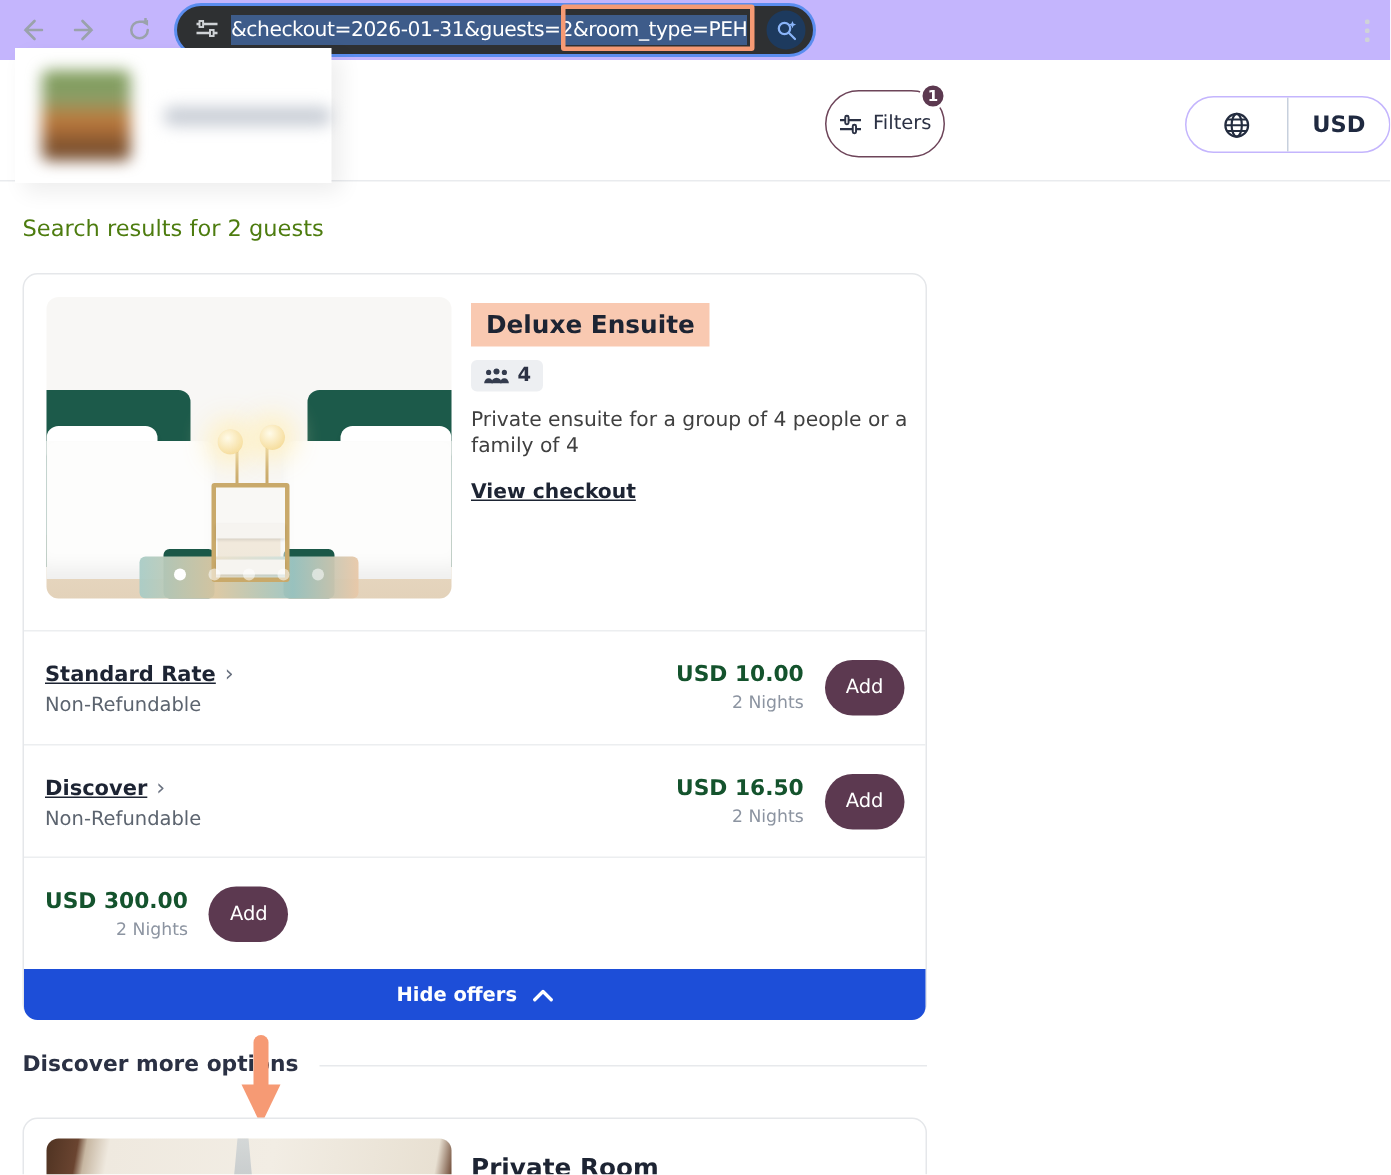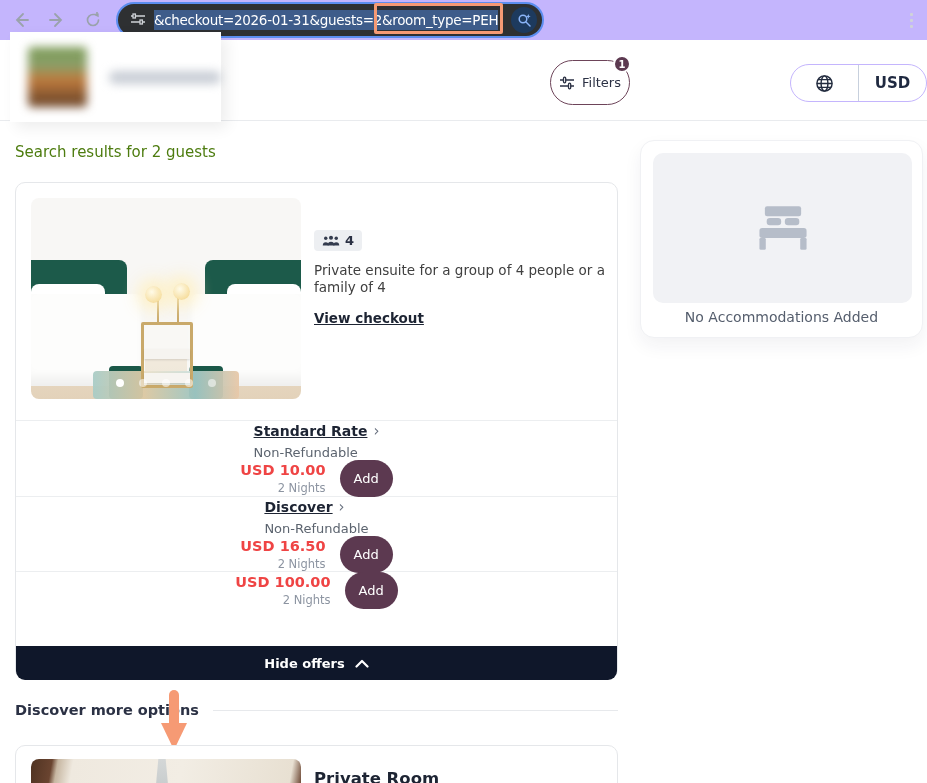--- a/index.html
+++ b/index.html
@@ -60,27 +60,27 @@
 
   .room-info { margin-left:13px; padding-top:4px; }
   .room-name-hl { display:inline-block; padding:5px 10px; }
   .room-name { font-size:16.5px; font-weight:bold; color:#1d2433; }
   .occ-chip { display:inline-flex; align-items:center; gap:5px; margin-top:9px; background:#edeff2; border-radius:4px; padding:3px 8px; }
   .occ-num { font-size:13px; font-weight:bold; color:#2b3144; }
   .room-desc { margin-top:11px; width:300px; font-size:13.5px; line-height:1.25; color:#404040; }
   .view-details { display:inline-block; margin-top:14px; font-size:13.5px; font-weight:bold; color:#1d2433; text-decoration:underline; cursor:pointer; }
 
   .offers { border-top:1px solid #eceef0; }
-  .offer-row { height:75px; display:flex; align-items:center; justify-content:space-between; padding:0 14px;flex-direction:column; }
+  .offer-row { height:75px; display:flex; align-items:center; justify-content:space-between; padding:0 14px; }
   .offer-row + .offer-row { border-top:1px solid #eceef0; }
   .offer-name { font-size:14px; font-weight:bold; color:#1d2433; text-decoration:underline; cursor:pointer; }
   .offer-chev { color:#6a7280; font-size:15px; margin-left:6px; text-decoration:none; display:inline-block; }
   .offer-policy { margin-top:5px; font-size:13px; color:#5c646f; }
   .offer-right { display:flex; align-items:center; gap:14px; }
-  .offer-price { font-size:14.5px; font-weight:bold; color:#ef4444; text-align:right; }
+  .offer-price { font-size:14.5px; font-weight:bold; color:#14532d; text-align:right; }
   .offer-nights { font-size:11.5px; color:#8c94a1; text-align:right; margin-top:3px; }
   .add-btn { min-width:48px; height:37px; border:none; border-radius:19px; color:#fff; font-size:13px; font-family:inherit; cursor:pointer; padding:0 14px; }
   .hide-bar { height:34px; border-radius:0 0 9px 9px; display:flex; align-items:center; justify-content:center; gap:10px; color:#fff; font-size:13px; font-weight:bold; cursor:pointer; }
 
   .discover-row { position:absolute; left:15px; top:702px; width:603px; display:flex; align-items:center; }
   .discover-heading { font-size:14.5px; font-weight:600; color:#2b3144; white-space:nowrap; }
   .discover-line { flex:1; height:1px; background:#e7e9ec; margin-left:14px; }
 
   .next-card { position:absolute; left:15px; top:745px; width:603px; height:260px; background:#fff; border:1px solid #e5e7ea; border-radius:10px; display:flex; padding:13px 15px; }
   .next-photo { position:relative; width:270px; height:200px; border-radius:8px; overflow:hidden; flex:0 0 auto; cursor:pointer;
@@ -203,20 +203,23 @@
         <div class="lamp-orb" style="left:142px; top:85px;"></div>
         <div class="dots">
           <span class="dot active"></span>
           <span class="dot"></span>
           <span class="dot"></span>
           <span class="dot"></span>
           <span class="dot"></span>
         </div>
       </div>
       <div class="room-info">
+        <span class="room-name-hl" style="background:#f9c9b1;">
+          <span class="room-name">Deluxe Ensuite</span>
+        </span>
         <br>
         <span class="occ-chip">
           <svg width="18" height="12" viewBox="0 0 24 16">
               <circle cx="5" cy="4.4" r="2.3" fill="#343c4e"></circle>
               <circle cx="12" cy="3.6" r="2.7" fill="#343c4e"></circle>
               <circle cx="19" cy="4.4" r="2.3" fill="#343c4e"></circle>
               <path d="M1 14 a4 4.5 0 0 1 8 0 Z" fill="#343c4e"></path>
               <path d="M7.4 14 a4.6 5 0 0 1 9.2 0 Z" fill="#343c4e"></path>
               <path d="M15 14 a4 4.5 0 0 1 8 0 Z" fill="#343c4e"></path>
             </svg>
@@ -250,29 +253,29 @@
           <div>
             <div class="offer-price">USD 16.50</div>
             <div class="offer-nights">2 Nights</div>
           </div>
           <button class="add-btn" style="background:#5c3950;">Add</button>
         </div>
       </div>
       <div class="offer-row">
         <div class="offer-right">
           <div>
-            <div class="offer-price">USD 100.00</div>
+            <div class="offer-price">USD 300.00</div>
             <div class="offer-nights">2 Nights</div>
           </div>
           <button class="add-btn" style="background:#5c3950;">Add</button>
         </div>
       </div>
     </div>
 
-    <div class="hide-bar" style="background:#0f172a;">
+    <div class="hide-bar" style="background:#1d4ed8;">
       <span>Hide offers</span>
       <svg width="14" height="9" viewBox="0 0 14 9">
           <path d="M1.5 7.5 L7 2 L12.5 7.5" stroke="#fff" stroke-width="2.2" fill="none" stroke-linecap="round" stroke-linejoin="round"></path>
         </svg>
     </div>
   </div>
 
   <div class="discover-row">
     <span class="discover-heading">Discover more options</span>
     <span class="discover-line"></span>
@@ -283,27 +286,14 @@
     <polygon points="18,60 5,33 31,33" fill="#f69a74"></polygon>
   </svg>
 
   <div class="next-card">
     <div class="next-photo">
       <div class="chand"></div>
     </div>
     <div class="next-name">Private Room</div>
   </div>
 
-  <div class="cart-card">
-    <div class="cart-empty-box">
-      <svg width="58" height="44" viewBox="0 0 64 48">
-        <rect x="12" y="0" width="40" height="11" rx="2.5" fill="#b6bdc9"></rect>
-        <rect x="14" y="13" width="16" height="8" rx="3.5" fill="#b6bdc9"></rect>
-        <rect x="34" y="13" width="16" height="8" rx="3.5" fill="#b6bdc9"></rect>
-        <rect x="6" y="24" width="52" height="11" rx="3" fill="#b6bdc9"></rect>
-        <rect x="6" y="35" width="7" height="13" rx="1.5" fill="#b6bdc9"></rect>
-        <rect x="51" y="35" width="7" height="13" rx="1.5" fill="#b6bdc9"></rect>
-      </svg>
-    </div>
-    <div class="cart-empty-msg">No Accommodations Added</div>
-  </div>
 
 </div>
 
 </body></html>

